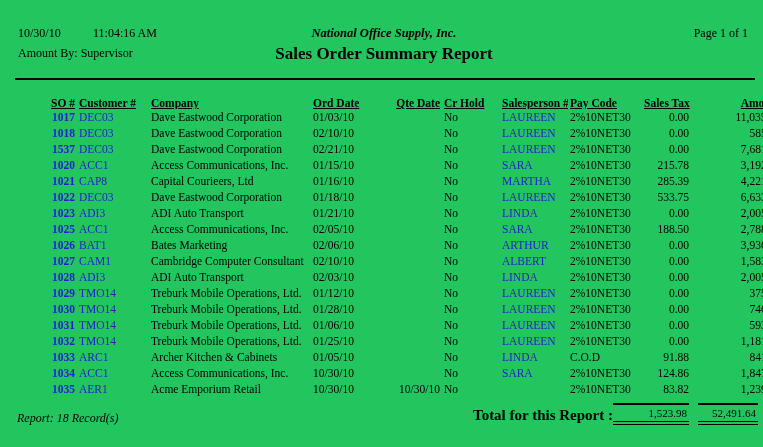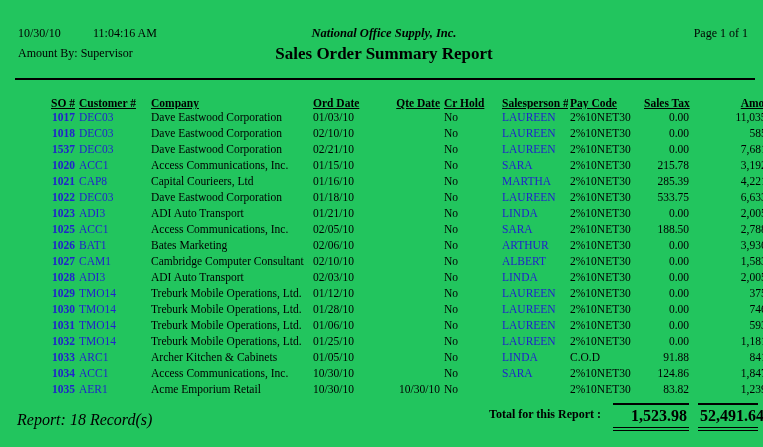--- a/index.html
+++ b/index.html
@@ -38,33 +38,33 @@
   .col-company{width:158px;}
   .col-ord_date{width:65px;}
   .col-qte_date{width:58px;text-align:right;}
   .col-cr_hold{width:54px;}
   .col-salesperson{width:64px;}
   .col-pay_code{width:70px;}
   .col-sales_tax{width:45px;}
   .col-amount{width:88px;}
   
   .totals-row{position:absolute;top:403px;left:15px;right:5px;display:flex;justify-content:flex-end;align-items:flex-start;}
-  .totals-label{font-weight:bold;font-size:12px;padding-top:4px;margin-right:12px;}
+  .totals-label{font-weight:bold;font-size:15px;padding-top:4px;margin-right:0;}
   .total-box{
     border-top:2px solid #000;
     border-bottom:4px double #000;
-    font-weight:bold;font-size:16px;
+    font-weight:normal;font-size:11px;
     text-align:right;
     padding:2px 2px 2px 2px;
     box-sizing:border-box;
   }
   .total-box.tax{width:76px;margin-right:9px;}
   .total-box.amt{width:60px;}
   
-  .footer-note{position:absolute;top:411px;left:17px;font-style:italic;font-size:16px;}
+  .footer-note{position:absolute;top:411px;left:17px;font-style:italic;font-size:12px;}
 </style>
 </head>
 <body>
 
 <div class="page">
 
   <div class="rpt-header">
     <div class="hdr-line1">
       <span class="hdr-date">10/30/10</span>
       <span class="hdr-time">11:04:16 AM</span>

